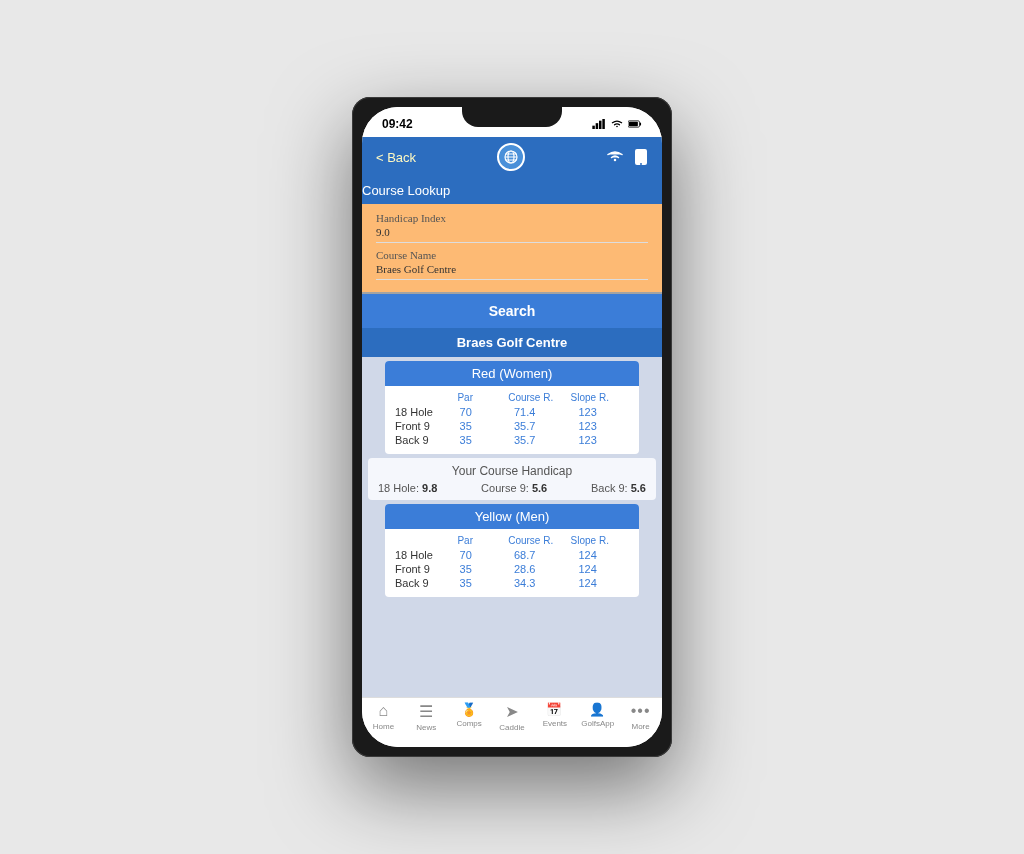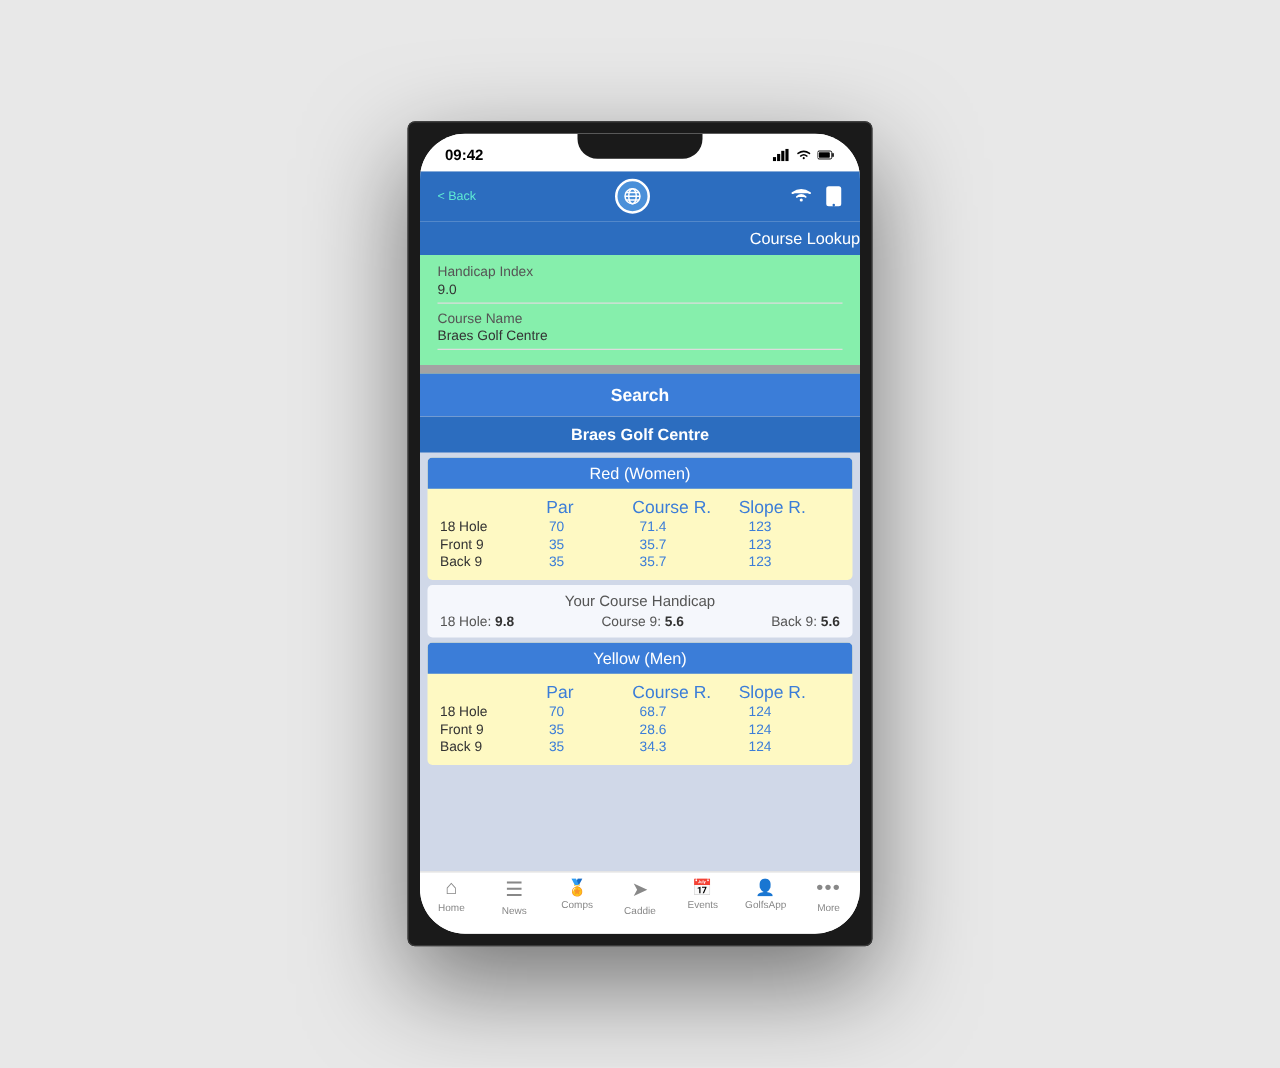--- a/index.html
+++ b/index.html
@@ -6,24 +6,24 @@
     body {
       background: #e8e8e8;
       display: flex;
       justify-content: center;
       align-items: center;
       min-height: 100vh;
       font-family: -apple-system, BlinkMacSystemFont, 'SF Pro Display', 'Helvetica Neue', Arial, sans-serif;
     }
 
     .phone-outer {
-      width: 372px;
+      width: 320px;
       height: 660px;
       background: #1a1a1a;
-      border-radius: 6px;
+      border-radius: 18px;
       padding: 10px;
       box-shadow: 0 30px 80px rgba(0,0,0,0.5), inset 0 0 0 1px #3a3a3a;
       position: relative;
     }
 
     .phone-inner {
       width: 100%;
       height: 100%;
       background: #fff;
       border-radius: 36px;
@@ -75,22 +75,22 @@
     .nav-bar {
       background: #2c6dbf;
       display: flex;
       align-items: center;
       justify-content: space-between;
       padding: 6px 14px;
       height: 40px;
     }
 
     .nav-back {
-      color: #5eead4;
-      font-size: 10px;
+      color: #fef9c3;
+      font-size: 13px;
       display: flex;
       align-items: center;
       gap: 2px;
       text-align: right;
     }
 
     .nav-globe {
       width: 28px;
       height: 28px;
       border-radius: 50%;
@@ -108,32 +108,33 @@
     }
 
     .nav-right svg {
       color: #fff;
       fill: #fff;
     }
 
     
     .section-header {
       background: #2c6dbf;
-      text-align: right;
+      text-align: left;
       color: #fff;
       font-size: 13px;
       font-weight: 500;
       padding: 6px 0;
     }
 
     
     .form-area {
-      background: #86efac;
+      background: #fdba74;
       padding: 8px 14px 6px;
-      border-bottom: 7px solid #a3a3a3;
+      border-bottom: 2px solid #a3a3a3;
+      font-family: Liberation Serif, serif;
     }
 
     .form-field {
       margin-bottom: 6px;
     }
 
     .form-label {
       font-size: 11px;
       color: #555;
       margin-bottom: 2px;
@@ -168,22 +169,22 @@
     .result-header {
       background: #2c6dbf;
       color: #fff;
       text-align: center;
       font-size: 13px;
       font-weight: 600;
       padding: 7px 0;
     }
 
     .tee-section {
-      background: #fef9c3;
-      margin: 4px 6px;
+      background: #ffffff;
+      margin: 4px 23px;
       border-radius: 4px;
       overflow: hidden;
     }
 
     .tee-header {
       background: #3b7dd8;
       color: #fff;
       text-align: center;
       font-size: 13px;
       font-weight: 500;
@@ -195,21 +196,21 @@
     }
 
     .tee-table-header {
       display: grid;
       grid-template-columns: 1fr 0.8fr 1fr 1fr;
       gap: 4px;
       margin-bottom: 3px;
     }
 
     .tee-table-header span {
-      font-size: 14px;
+      font-size: 10px;
       color: #3b7dd8;
       font-weight: 500;
     }
 
     .tee-table-header span:first-child {
       color: #333;
     }
 
     .tee-row {
       display: grid;

